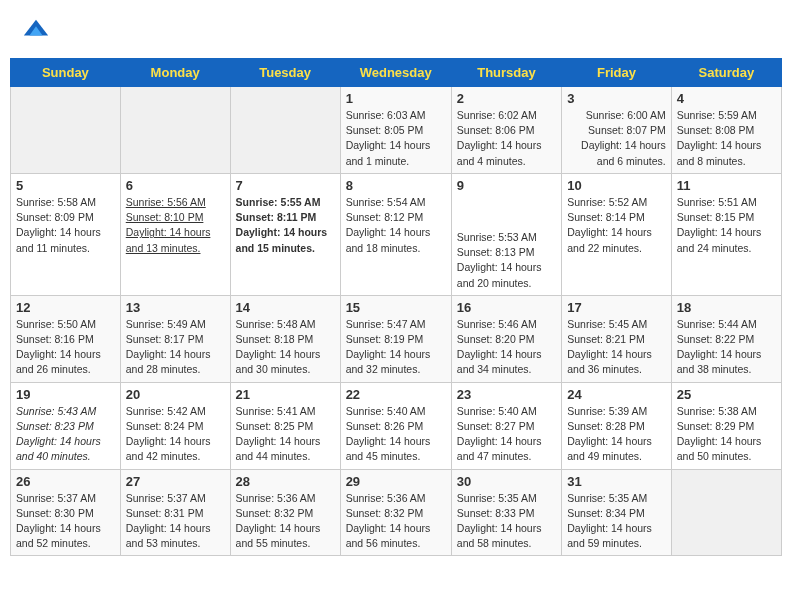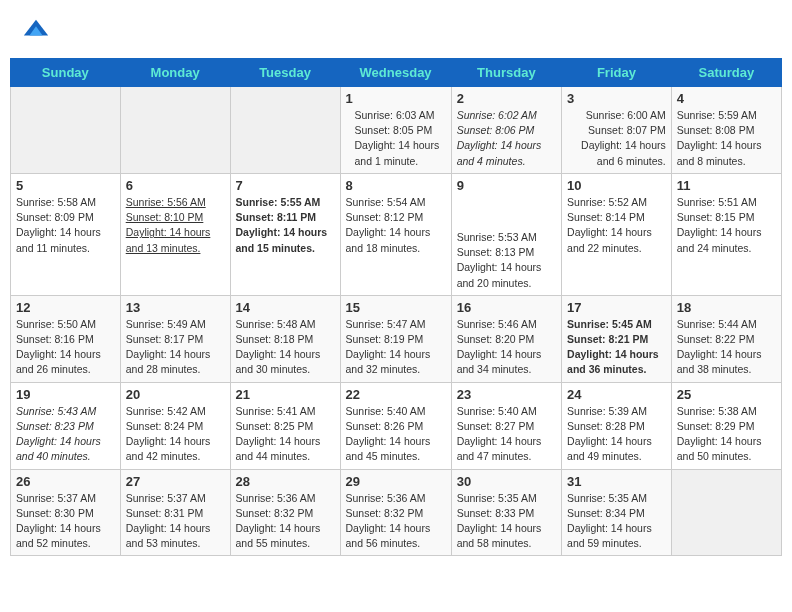--- a/index.html
+++ b/index.html
@@ -45,21 +45,21 @@
       font-size: 16px;
       color: #555;
     }
     .calendar {
       width: 100%;
       border-collapse: collapse;
       border: 1px solid #ccc;
     }
     .calendar th {
       background: #1565c0;
-      color: #5eead4;
+      color: #fde047;
       text-align: center;
       padding: 6px 4px;
       font-size: 13px;
       border: 1px solid #1565c0;
     }
     .calendar td {
       vertical-align: top;
       border: 1px solid #ccc;
       padding: 4px 5px;
       width: 113px;
@@ -118,28 +118,28 @@
         <th>Saturday</th>
       </tr>
   </thead>
   <tbody id="calendar-body">
   <tr>
         <td class="empty"></td>
         <td class="empty"></td>
         <td class="empty"></td>
         <td>
           <div class="day-num">1</div>
-          <div class="day-info" style="white-space: pre-line; margin-left: 9px;">Sunrise: 6:03 AM
+          <div class="day-info" style="white-space: pre-line;">Sunrise: 6:03 AM
 Sunset: 8:05 PM
 Daylight: 14 hours
 and 1 minute.</div>
         </td>
         <td>
           <div class="day-num">2</div>
-          <div class="day-info" style="white-space: pre-line; font-style: italic;">Sunrise: 6:02 AM
+          <div class="day-info" style="white-space: pre-line;">Sunrise: 6:02 AM
 Sunset: 8:06 PM
 Daylight: 14 hours
 and 4 minutes.</div>
         </td>
         <td>
           <div class="day-num">3</div>
           <div class="day-info" style="white-space: pre-line; text-align: right;">Sunrise: 6:00 AM
 Sunset: 8:07 PM
 Daylight: 14 hours
 and 6 minutes.</div>
@@ -234,21 +234,21 @@
         </td>
         <td>
           <div class="day-num">16</div>
           <div class="day-info" style="white-space: pre-line;">Sunrise: 5:46 AM
 Sunset: 8:20 PM
 Daylight: 14 hours
 and 34 minutes.</div>
         </td>
         <td>
           <div class="day-num">17</div>
-          <div class="day-info" style="white-space: pre-line; font-weight: bold;">Sunrise: 5:45 AM
+          <div class="day-info" style="white-space: pre-line;">Sunrise: 5:45 AM
 Sunset: 8:21 PM
 Daylight: 14 hours
 and 36 minutes.</div>
         </td>
         <td>
           <div class="day-num">18</div>
           <div class="day-info" style="white-space: pre-line;">Sunrise: 5:44 AM
 Sunset: 8:22 PM
 Daylight: 14 hours
 and 38 minutes.</div>

